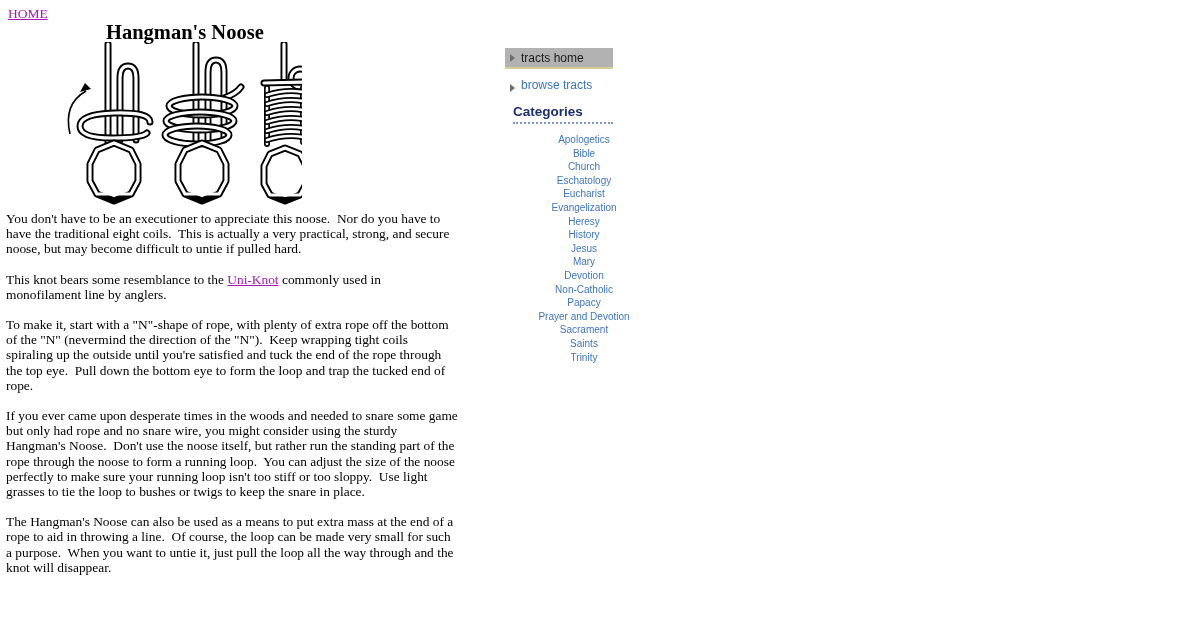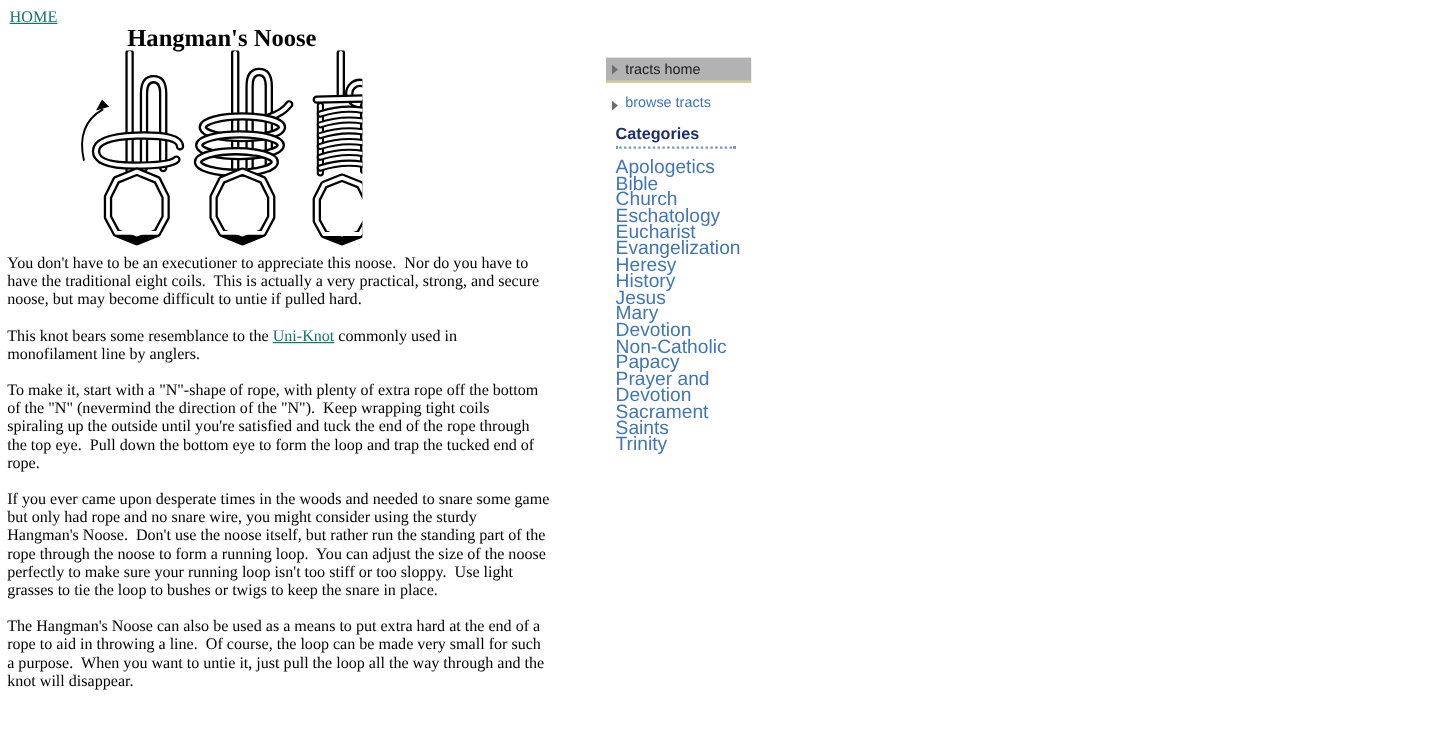--- a/index.html
+++ b/index.html
@@ -1,50 +1,50 @@
 <!DOCTYPE html>
 <html><head>
 <meta charset="utf-8">
 <title></title>
 <style>
   html,body { margin:0; padding:0; background:#fff; }
   body { width:1200px; height:630px; position:relative; overflow:hidden;
          font-family:"Liberation Serif", serif; color:#000; }
 
-  .blue-link { color:#0f766e; text-decoration:underline; cursor:pointer; }
+  .blue-link { color:#a21caf; text-decoration:underline; cursor:pointer; }
 
   .home { position:absolute; left:8px; top:6px; font-size:13.5px; }
 
   .page-title { position:absolute; left:90px; top:5px; margin:16px;
                 font-size:20.5px; font-weight:bold; }
 
   .figure { position:absolute; left:62px; top:42px; width:240px; height:168px; }
 
   .article { position:absolute; left:6px; top:196px; width:452px;
              font-size:13.4px; line-height:15.2px; }
   .article p { margin:15px 0; white-space:pre-wrap; }
   .related { margin-top:30px; }
   .related .blue-link { margin-left:10px; }
 
   
   .sidebar { position:absolute; left:505px; top:48px; width:150px;
              font-family:"Liberation Sans", sans-serif; }
-  .tracts-home { width:121px; height:19px; background:#b2b2b2;
+  .tracts-home { width:108px; height:19px; background:#b2b2b2;
                  border-bottom:2px solid #d8cc96; display:flex;
                  align-items:center; font-size:12px; color:#1a1a1a; cursor:pointer; }
   .browse-row { margin-top:9px; display:flex; align-items:flex-end; font-size:12px; }
   .tri { width:0; height:0; border-top:4px solid transparent;
          border-bottom:4px solid transparent; border-left:5px solid #6e6e6e;
          margin:0 6px 0 5px; flex:0 0 auto; }
   .sidebar-link { color:#3a76b8; cursor:pointer; }
   .cat-head { margin-top:12px; margin-left:8px; font-size:13.5px;
               font-weight:bold; color:#1c2f6d; }
   .dotted-rule { width:100px; margin-left:8px; margin-top:3px;
                  border-bottom:2px dotted #7b96c8; height:0; }
-  .cats { margin-top:9px; margin-left:8px; font-size:16px; line-height:13.6px; }
+  .cats { margin-top:9px; margin-left:8px; font-size:10px; line-height:13.6px;text-align:center; }
   .cats .cat { display:block; color:#4076b8; cursor:pointer; text-decoration:none; }
 
   
   .rO { fill:none; stroke:#000; stroke-width:7; stroke-linecap:round; stroke-linejoin:round; }
   .rI { fill:none; stroke:#fff; stroke-width:3.2; stroke-linecap:round; stroke-linejoin:round; }
   .cO { fill:none; stroke:#000; stroke-width:6; stroke-linecap:round; }
   .cI { fill:none; stroke:#fff; stroke-width:2.6; stroke-linecap:round; }
   .arrow { fill:none; stroke:#000; stroke-width:1.6; }
   .ah { fill:#000; stroke:none; }
 </style>
@@ -117,21 +117,21 @@
     <path class="arrow" d="M76,112 Q87,124 83,139"></path>
     <polygon class="ah" points="81,146 77,135 88,137"></polygon>
   </g>
 </svg>
 
 <div class="article">
   <p>You don't have to be an executioner to appreciate this noose.  Nor do you have to have the traditional eight coils.  This is actually a very practical, strong, and secure noose, but may become difficult to untie if pulled hard.</p>
   <p><span>This knot bears some resemblance to the </span><span class="blue-link">Uni-Knot</span><span> commonly used in monofilament line by anglers.</span></p>
   <p>To make it, start with a "N"-shape of rope, with plenty of extra rope off the bottom of the "N" (nevermind the direction of the "N").  Keep wrapping tight coils spiraling up the outside until you're satisfied and tuck the end of the rope through the top eye.  Pull down the bottom eye to form the loop and trap the tucked end of rope.</p>
   <p>If you ever came upon desperate times in the woods and needed to snare some game but only had rope and no snare wire, you might consider using the sturdy Hangman's Noose.  Don't use the noose itself, but rather run the standing part of the rope through the noose to form a running loop.  You can adjust the size of the noose perfectly to make sure your running loop isn't too stiff or too sloppy.  Use light grasses to tie the loop to bushes or twigs to keep the snare in place.</p>
-  <p>The Hangman's Noose can also be used as a means to put extra hard at the end of a rope to aid in throwing a line.  Of course, the loop can be made very small for such a purpose.  When you want to untie it, just pull the loop all the way through and the knot will disappear.</p>
+  <p>The Hangman's Noose can also be used as a means to put extra mass at the end of a rope to aid in throwing a line.  Of course, the loop can be made very small for such a purpose.  When you want to untie it, just pull the loop all the way through and the knot will disappear.</p>
 </div>
 
 <div class="sidebar">
   <div class="tracts-home">
     <span class="tri"></span>
     <span>tracts home</span>
   </div>
   <div class="browse-row">
     <span class="tri"></span>
     <span class="sidebar-link">browse tracts</span>

